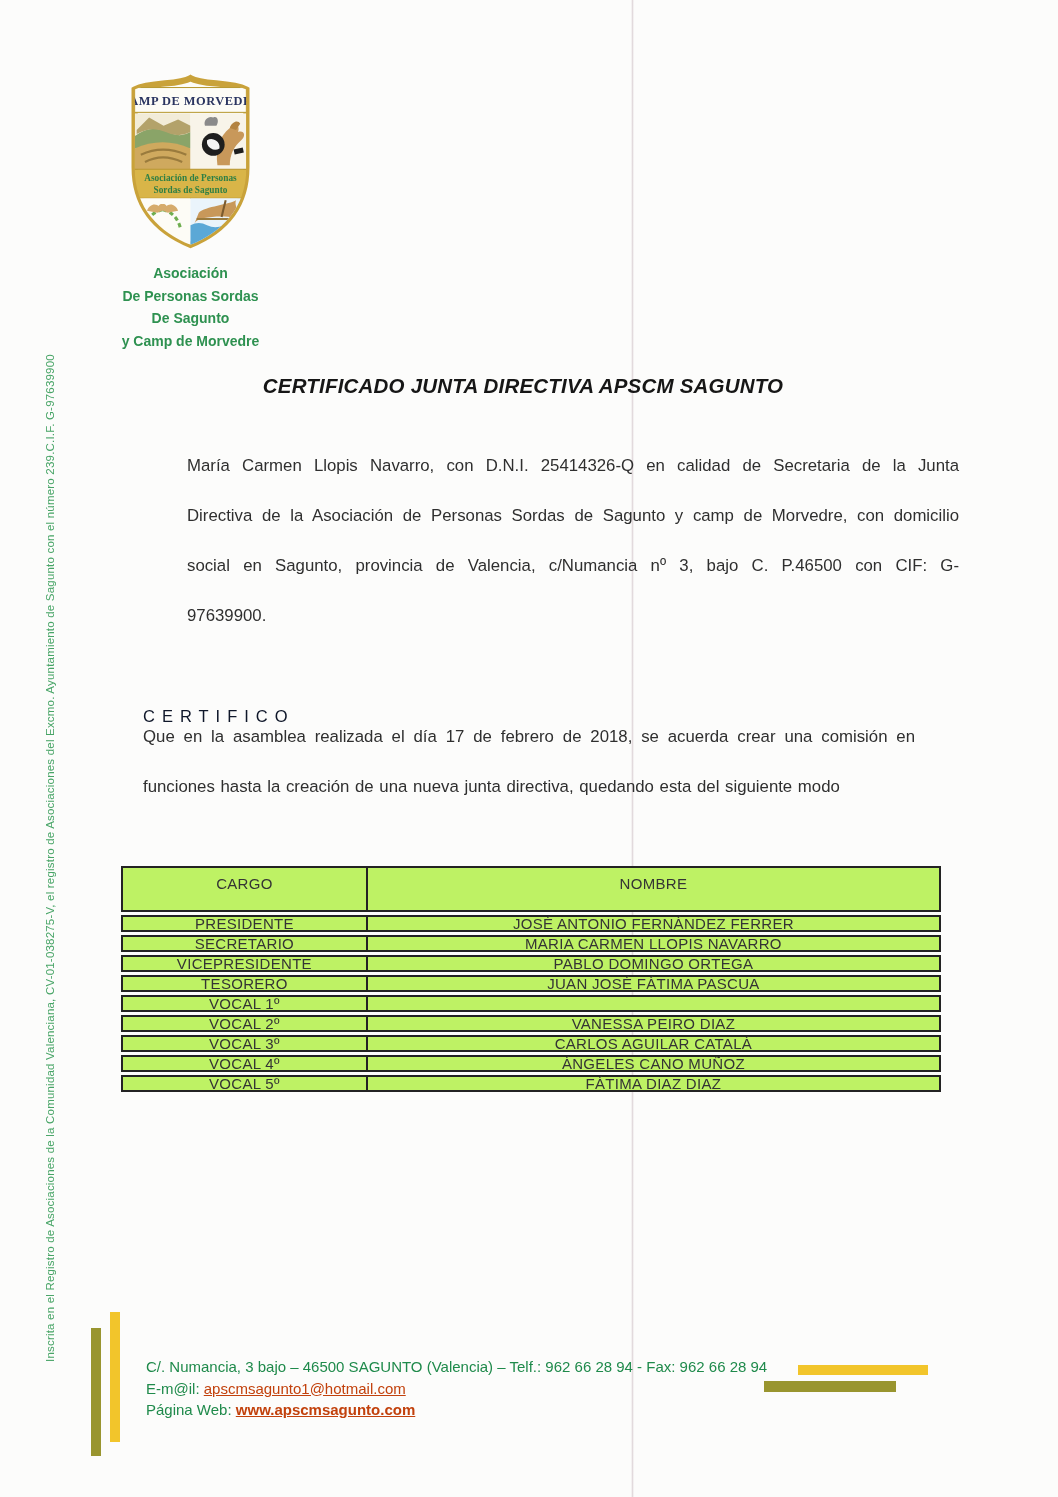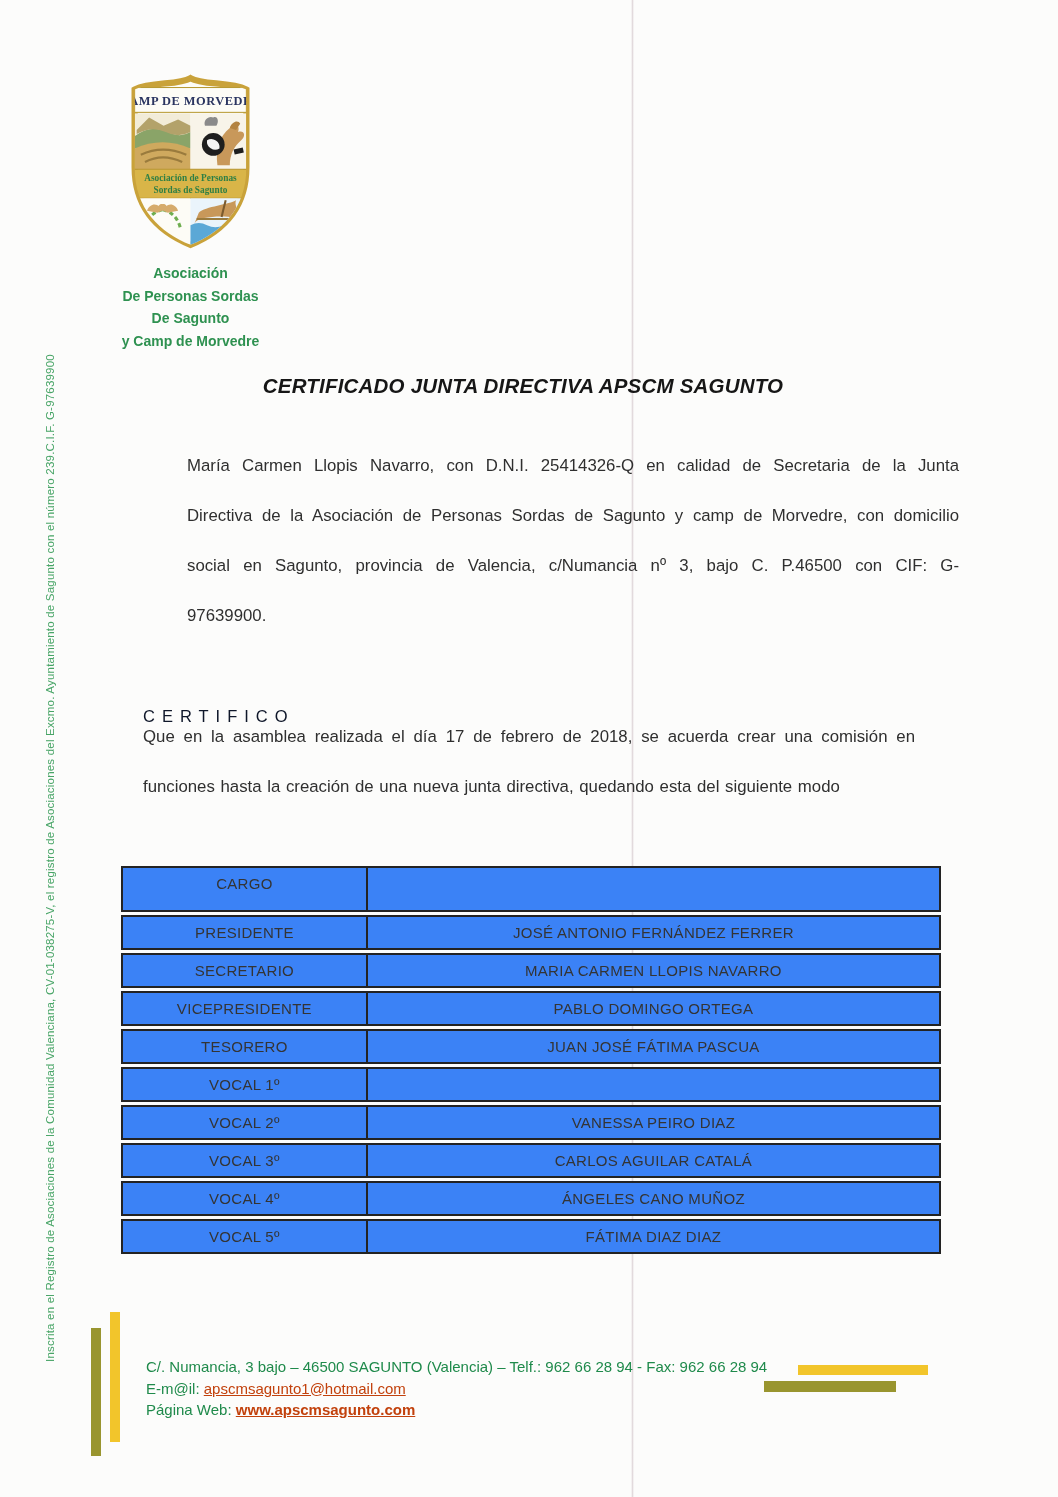--- a/index.html
+++ b/index.html
@@ -97,24 +97,24 @@
   
   .board-table {
     position: absolute;
     left: 121px; top: 866px;
     width: 820px;
   }
   .t-row {
     display: flex;
     border: 2px solid #232323;
     margin-bottom: 3px;
-    background: #3b82f6;
+    background: #bef264;
   }
   .t-row.header { height: 46px; }
-  .t-row.data   { height: 35px; }
+  .t-row.data   { height: 17px; }
   .t-cell {
     display: flex;
     align-items: center;
     justify-content: center;
     font-size: 15px;
     letter-spacing: 0.3px;
     color: #343434;
   }
   .t-cell.cargo  { width: 30%; border-right: 2px solid #232323; }
   .t-cell.nombre { width: 70%; }
@@ -228,20 +228,21 @@
 
   <div id="para2" class="body-text para">
 
   <div class="line">Que en la asamblea realizada el día 17 de febrero de 2018, se acuerda crear una comisión en</div>
       <div class="line">funciones hasta la creación de una nueva junta directiva, quedando esta del siguiente modo</div>
     </div>
 
   <div class="board-table">
     <div class="t-row header">
       <div class="t-cell cargo">CARGO</div>
+      <div class="t-cell nombre">NOMBRE</div>
     </div>
     <div id="table-rows">
 
     <div class="t-row data">
         <div class="t-cell cargo">PRESIDENTE</div>
         <div class="t-cell nombre">JOSÉ ANTONIO FERNÁNDEZ FERRER</div>
       </div>
         <div class="t-row data">
         <div class="t-cell cargo">SECRETARIO</div>
         <div class="t-cell nombre">MARIA CARMEN LLOPIS NAVARRO</div>

